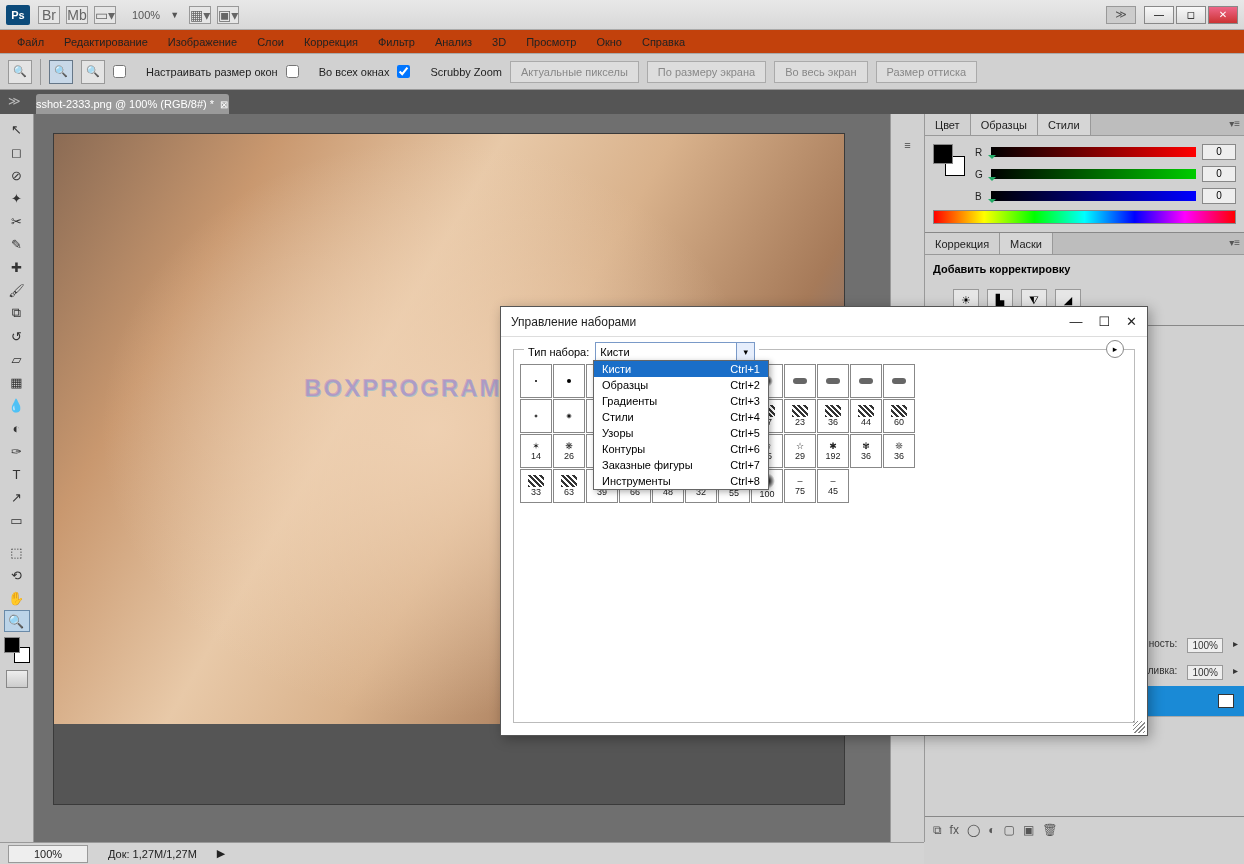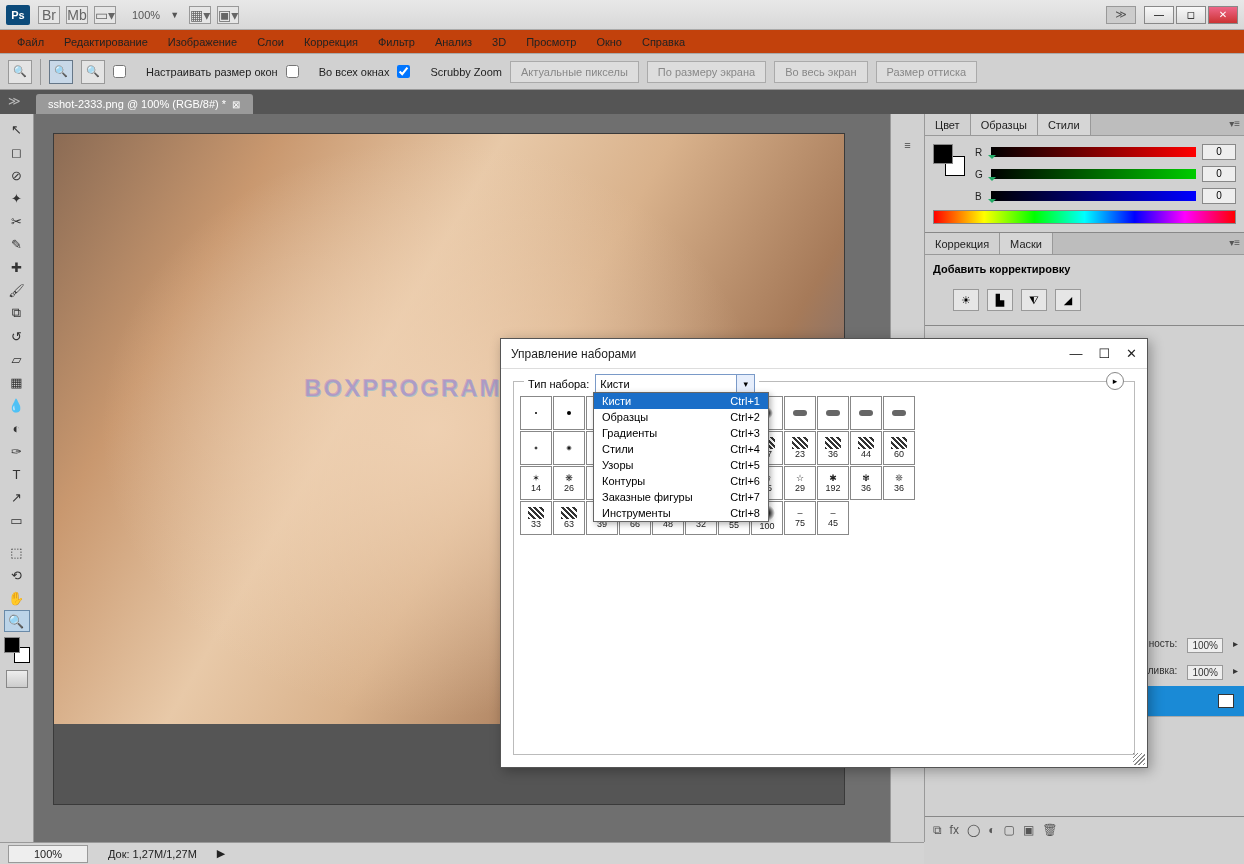--- a/index.html
+++ b/index.html
@@ -24,21 +24,21 @@
 .options-bar { height: 36px; background: #d1d1d1; border-bottom: 1px solid #999; display: flex; align-items: center; padding: 0 8px; gap: 8px; }
 .opt-ico { width: 24px; height: 24px; border: 1px solid #999; background: #e4e4e4; display:flex;align-items:center;justify-content:center; }
 .opt-ico.active { background: #c8d8e8; border-color: #678; }
 .chk { display: flex; align-items: flex-end; gap: 20px; font-size: 11px; color: #222; }
 .chk input { width: 13px; height: 13px; }
 .opt-btn { padding: 4px 10px; border: 1px solid #aaa; background: #ddd; color: #888; font-size: 11px; }
 
 
 .tab-bar { height: 24px; background: #555; display: flex; align-items: flex-end; padding: 0 6px 0 36px; position: relative; }
 .tab-bar .chev-left { position:absolute; left:8px; top:4px; color:#bbb; font-size:12px;}
-.doc-tab { background: #9a9a9a; color: #fff; padding: 4px 12px; font-size: 11px; border-radius: 3px 3px 0 0; display: flex; align-items: center; gap: 6px; }
+.doc-tab { background: #9a9a9a; color: #fff; padding: 4px 0; font-size: 11px; border-radius: 3px 3px 0 0; display: flex; align-items: center; gap: 6px; }
 .doc-tab .x { font-size: 10px; }
 
 
 .main-row { display: flex; height: calc(100% - 30px - 24px - 36px - 24px - 22px); }
 .tool-col { width: 34px; background: #d1d1d1; border-right: 1px solid #999; display: flex; flex-direction: column; align-items: center; padding-top: 4px; gap: 1px; }
 .tool { width: 26px; height: 22px; display: flex; align-items: center; justify-content: center; font-size: 13px; color: #333; border: 1px solid transparent; }
 .tool.active { background: #bcd4e8; border: 1px solid #6a8aa8; }
 .tool-col .sep { height: 8px; }
 .fgbg { width: 26px; height: 26px; position: relative; margin-top: 4px; }
 .fgbg .bg { position: absolute; right: 0; bottom: 0; width: 16px; height: 16px; background: #fff; border: 1px solid #000; }
@@ -84,21 +84,21 @@
 .layer-opts .pct { border:1px solid #999; background:#eee; padding:1px 4px; }
 .layer-item { height:30px; background:#1a8ad6; display:flex; align-items:center; justify-content:flex-end; padding:0 10px; }
 .layer-lock { width:16px;height:14px; background:#fff; border:1px solid #333; }
 .layer-footer { height:26px; border-top:1px solid #888; display:flex; align-items:center; gap:8px; padding:0 8px; color:#555; font-size:12px;}
 
 
 .status-bar { height: 22px; background: #d4d4d4; border-top: 1px solid #999; display: flex; align-items: center; padding: 0 8px; gap: 20px; font-size: 11px; color: #222; position:absolute; bottom:0; left:0; right:320px; }
 .status-bar .zoom-box { width:80px; border:1px solid #999; background:#eee; padding:2px 6px; text-align:center;}
 
 
-.dialog { position: absolute; left: 500px; top: 338px; width: 648px; height: 430px; background: #fff; border: 1px solid #555; box-shadow: 3px 3px 12px rgba(0,0,0,0.3); display:flex; flex-direction:column; }
+.dialog { position: absolute; left: 500px; top: 306px; width: 648px; height: 430px; background: #fff; border: 1px solid #555; box-shadow: 3px 3px 12px rgba(0,0,0,0.3); display:flex; flex-direction:column; }
 .dlg-title { height: 30px; background: #fff; border-bottom: 1px solid #ddd; display: flex; align-items: center; padding: 0 10px; font-size: 12px; color: #222; }
 .dlg-title .wbtns { margin-left:auto; display:flex; gap:16px; font-size:13px; color:#222;}
 .dlg-body { flex:1; display:flex; padding: 12px; }
 .dlg-left { flex:1; border:1px solid #bbb; position:relative; background:#fff; }
 .dlg-fieldset-label { position:absolute; top:-8px; left:10px; background:#fff; padding:0 4px; font-size:11px; display:flex; align-items:center; gap:6px;}
 .dlg-select { width:160px; height:20px; border:1px solid #7a9ac8; background:#fff; font-size:11px; display:flex;align-items:center; padding:0 4px; position:relative;}
 .dlg-select .dd-btn { position:absolute; right:0; top:0; width:18px; height:100%; background:#e6eefc; border-left:1px solid #7a9ac8; display:flex;align-items:center;justify-content:center;font-size:9px;}
 .dlg-menu-arrow { width:18px; height:18px; border:1px solid #888; border-radius:50%; display:flex;align-items:center;justify-content:center; font-size:9px; margin-left:auto; margin-right:6px; position:absolute; top:-10px; right:4px; background:#fff;}
 
 .brush-grid { padding: 14px 6px 6px 6px; display: grid; grid-template-columns: repeat(12, 32px); grid-auto-rows: 34px; gap: 1px; }

